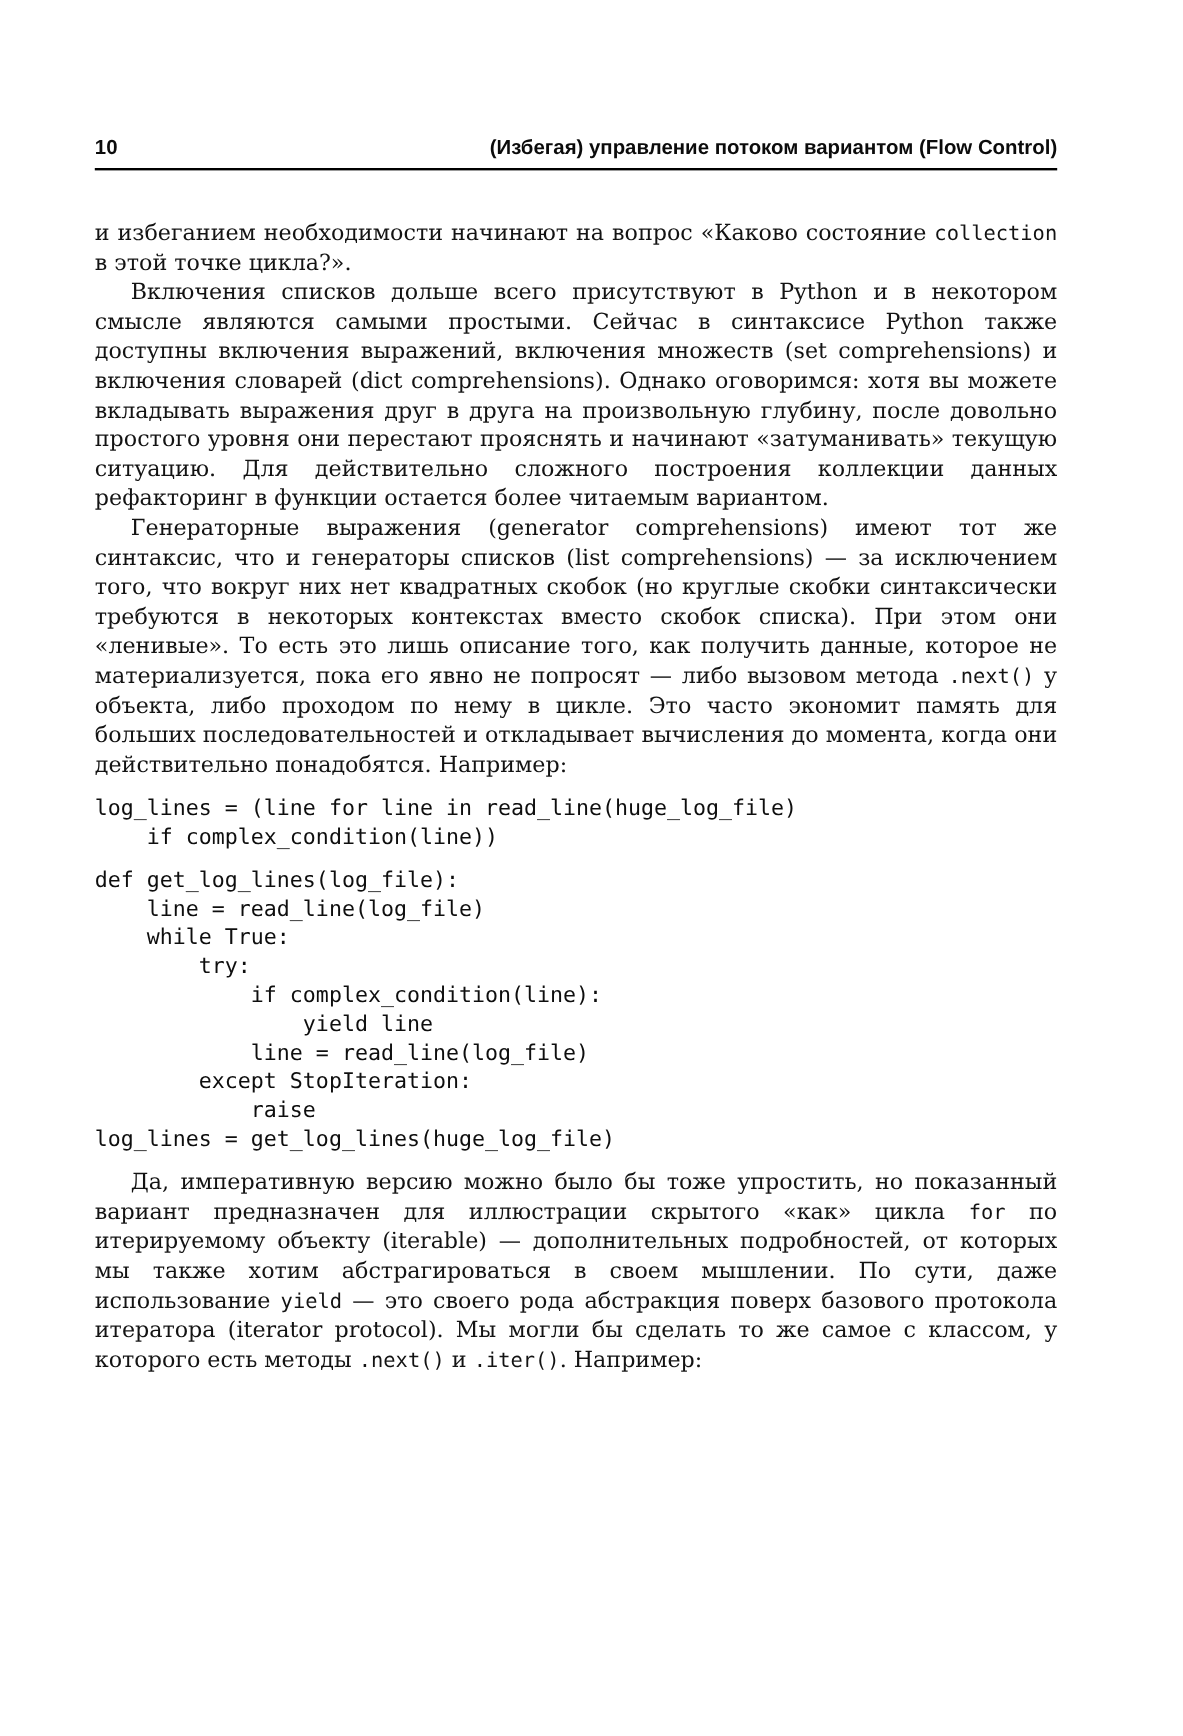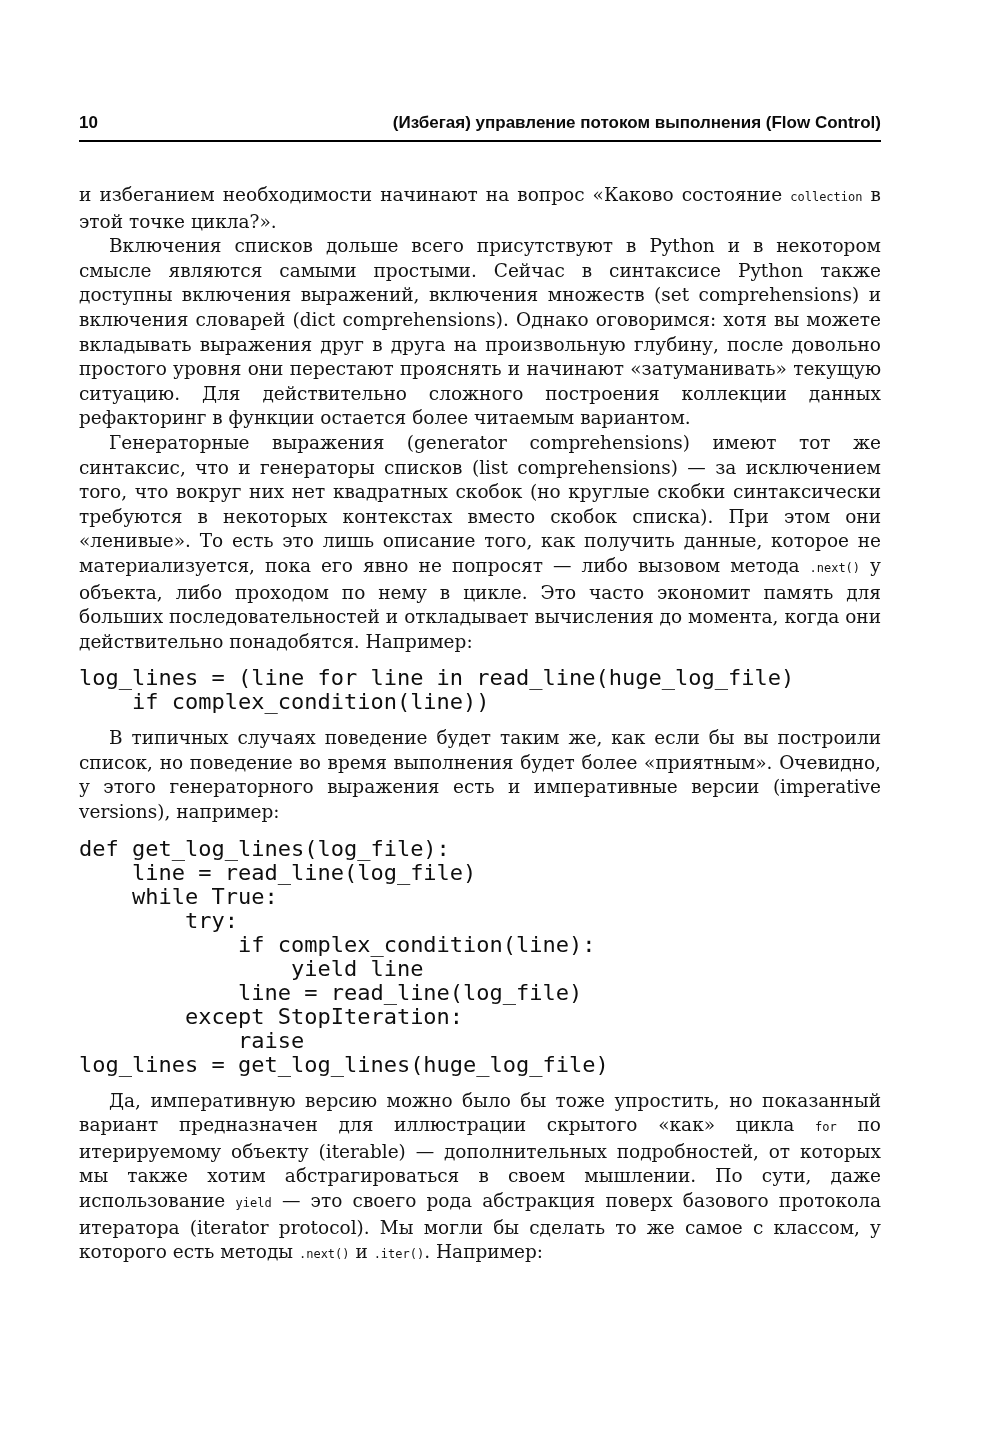--- a/index.html
+++ b/index.html
@@ -46,48 +46,47 @@
     text-indent: 30px;
   }
   .subheading {
     margin: 13px 0 0 0;
     text-indent: 30px;
     font-weight: bold;
     font-style: italic;
   }
   .code-block {
     font-family: "DejaVu Sans Mono", "Liberation Mono", monospace;
-    font-size: 22px;
+    font-size: 18px;
     line-height: 24px;
     margin: 12px 0;
     white-space: pre;
     text-align: left;
     color: #0e0e0e;
   }
   .inline-code {
     font-family: "DejaVu Sans Mono", "Liberation Mono", monospace;
-    font-size: 12px;
+    font-size: 17px;
   }
 </style>
 </head>
 <body>
 
 <div class="page">
   <header class="page-header">
     <span class="page-number">10</span>
-    <span class="header-title">(Избегая) управление потоком выполнения (Flow Control)</span>
+    <span class="header-title">(Избегая) управление потоком вариантом (Flow Control)</span>
   </header>
   <hr class="header-rule">
   <main class="content">
       <p class="para"><span>и избеганием необходимости начинают на вопрос «Каково состояние </span><span class="inline-code">collection</span><span> в этой точке цикла?».</span></p>
       <p class="para indent"><span>Включения списков дольше всего присутствуют в Python и в некотором смысле являются самыми простыми. Сейчас в синтаксисе Python также доступны включения выражений, включения множеств (set comprehensions) и включения словарей (dict comprehensions). Однако оговоримся: хотя вы можете вкладывать выражения друг в друга на произвольную глубину, после довольно простого уровня они перестают прояснять и начинают «затуманивать» текущую ситуацию. Для действительно сложного построения коллекции данных рефакторинг в функции остается более читаемым вариантом.</span></p>
       <p class="para indent"><span>Генераторные выражения (generator comprehensions) имеют тот же синтаксис, что и генераторы списков (list comprehensions) — за исключением того, что вокруг них нет квадратных скобок (но круглые скобки синтаксически требуются в некоторых контекстах вместо скобок списка). При этом они «ленивые». То есть это лишь описание того, как получить данные, которое не материализуется, пока его явно не попросят — либо вызовом метода </span><span class="inline-code">.next()</span><span> у объекта, либо проходом по нему в цикле. Это часто экономит память для больших последовательностей и откладывает вычисления до момента, когда они действительно понадобятся. Например:</span></p>
       <pre class="code-block">log_lines = (line for line in read_line(huge_log_file)
     if complex_condition(line))</pre>
-      <p class="para indent"><span>В типичных случаях поведение будет таким же, как если бы вы построили список, но поведение во время выполнения будет более «приятным». Очевидно, у этого генераторного выражения есть и императивные версии (imperative versions), например:</span></p>
       <pre class="code-block">def get_log_lines(log_file):
     line = read_line(log_file)
     while True:
         try:
             if complex_condition(line):
                 yield line
             line = read_line(log_file)
         except StopIteration:
             raise
 log_lines = get_log_lines(huge_log_file)</pre>

